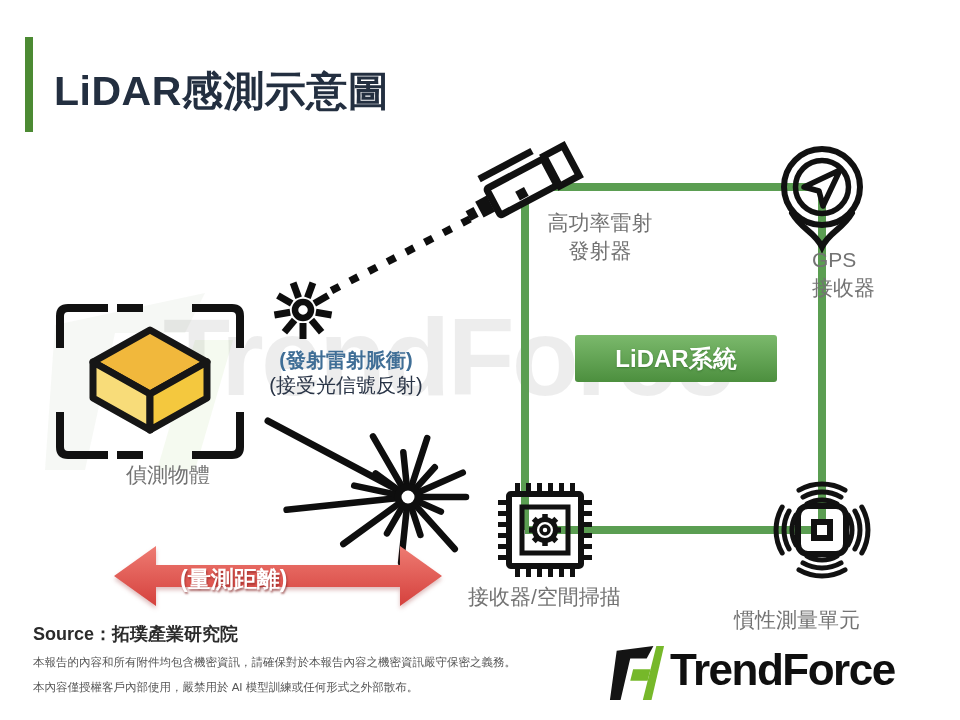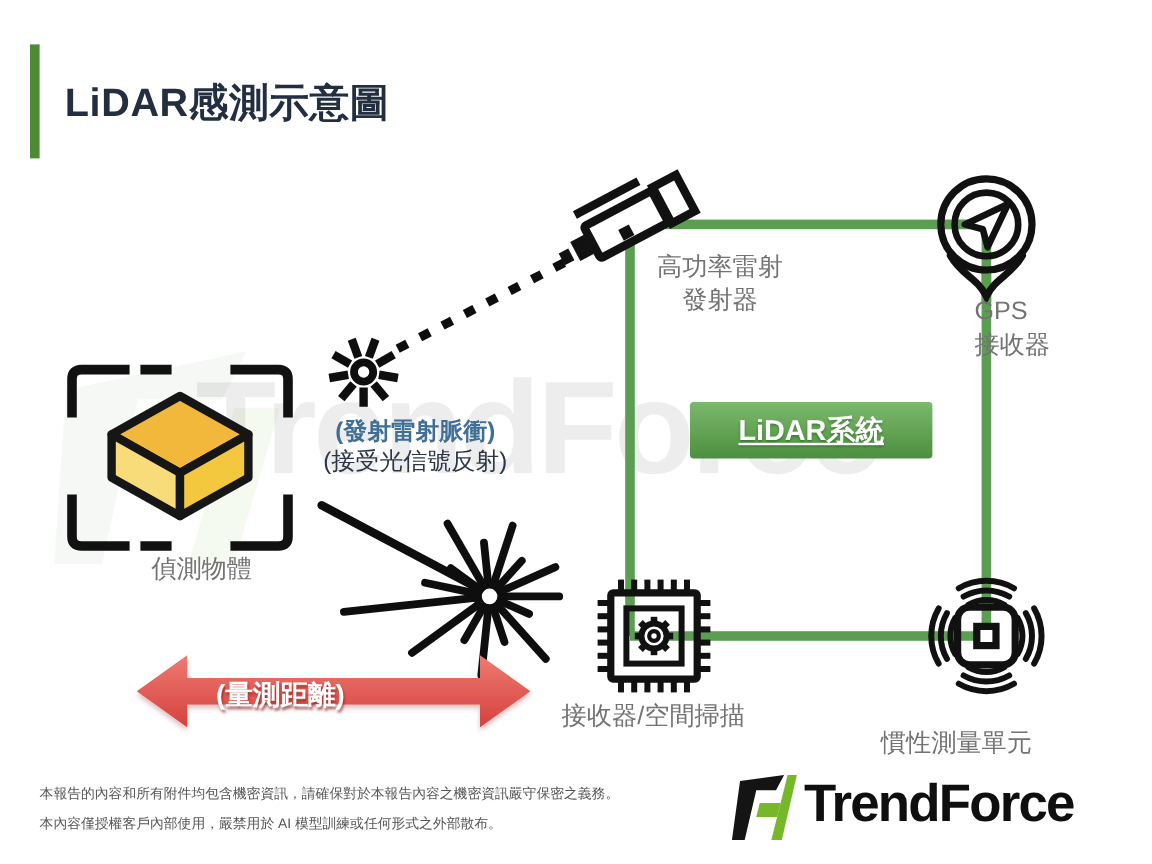--- a/index.html
+++ b/index.html
@@ -4,29 +4,29 @@
 <style>
   html,body{margin:0;padding:0;background:#888;}
   #slide{
     position:relative;width:960px;height:720px;background:#ffffff;
     overflow:hidden;font-family:"Liberation Sans","DejaVu Sans",sans-serif;
     margin:0 auto;
   }
   .abs{position:absolute;}
   
   #title-bar{left:25px;top:37px;width:8px;height:95px;background:#4C8A33;z-index:5;}
-  #page-title{left:54px;top:64px;font-size:33px;font-weight:600;color:#232F40;letter-spacing:.5px;z-index:5;white-space:nowrap;}
+  #page-title{left:54px;top:64px;font-size:41px;font-weight:600;color:#232F40;letter-spacing:.5px;z-index:5;white-space:nowrap;}
   
   #watermark{left:163px;top:293px;font-size:110px;font-weight:700;color:rgba(0,0,0,0.07);letter-spacing:-3px;white-space:nowrap;z-index:1;}
   
   #lidar-frame{left:521px;top:183px;width:305px;height:351px;border:8px solid #5B9E52;box-sizing:border-box;z-index:2;}
   
   #system-box{left:575px;top:335px;width:202px;height:47px;background:linear-gradient(#7BB96C,#4C8F3E);
     border-radius:3px;z-index:3;display:flex;align-items:center;justify-content:center;
-    color:#fff;font-size:24px;font-weight:700;text-shadow:0 1px 2px rgba(0,60,0,.35);text-decoration:underline;}
+    color:#fff;font-size:24px;font-weight:700;text-shadow:0 1px 2px rgba(0,60,0,.35);}
   
   .lbl{color:#737373;font-size:21px;line-height:28px;z-index:5;}
   #laser-label{left:530px;top:209px;width:140px;text-align:center;}
   #gps-label{left:812px;top:246px;text-align:left;}
   #receiver-label{left:468px;top:583px;width:185px;}
   #imu-label{left:712px;top:583px;width:170px;text-align:center;margin-top:23px;}
   #object-label{left:93px;top:461px;width:150px;text-align:center;}
   #pulse-note{left:255px;top:348px;width:182px;text-align:center;z-index:5;line-height:25px;}
   #pulse-note .emit{color:#3F6E96;font-weight:700;font-size:20px;}
   #pulse-note .receive{color:#2A3547;font-size:20px;}
@@ -232,20 +232,21 @@
   </div>
   <div id="receiver-label" class="abs lbl">接收器/空間掃描</div>
   <div id="imu-label" class="abs lbl">慣性測量單元</div>
   <div id="object-label" class="abs lbl">偵測物體</div>
 
   <div id="pulse-note" class="abs">
     <div class="emit">(發射雷射脈衝)</div>
     <div class="receive">(接受光信號反射)</div>
   </div>
 
+  <div id="source-line" class="abs">Source：拓璞產業研究院</div>
   <div id="disclaimer1" class="abs disclaimer">本報告的內容和所有附件均包含機密資訊，請確保對於本報告內容之機密資訊嚴守保密之義務。</div>
   <div id="disclaimer2" class="abs disclaimer">本內容僅授權客戶內部使用，嚴禁用於 AI 模型訓練或任何形式之外部散布。</div>
 
   <svg class="abs" style="left:608px;top:642px;z-index:5;" width="58" height="62" viewBox="0 0 60 62">
     <path d="M9,8 L47,3 L40,16 L23,16 L13,59 L2,59 Z" fill="#141414"></path>
     <path d="M50,3 L58,3 L45,59 L36,59 Z" fill="#76B82A"></path>
     <path d="M26,27 L44,27 L41,39 L23,39 Z" fill="#76B82A"></path>
   </svg>
   <div id="logo-text" class="abs">TrendForce</div>
 

